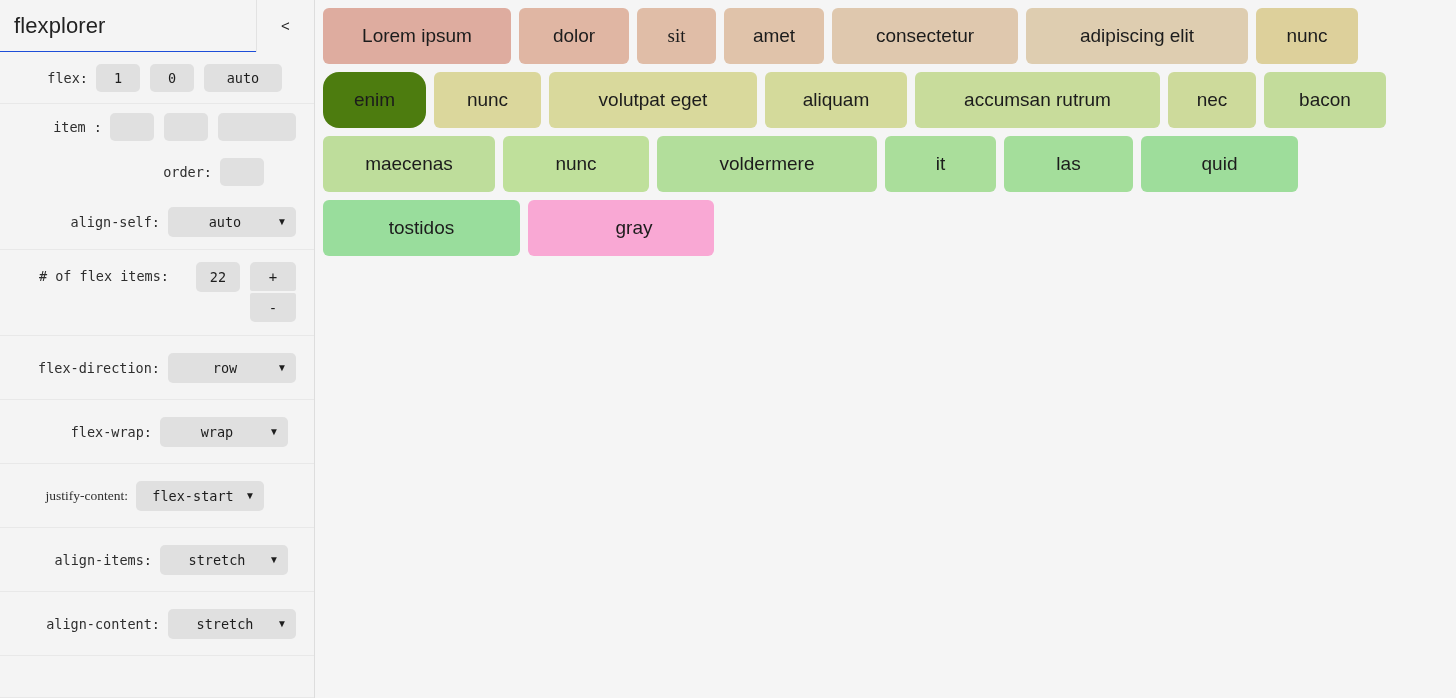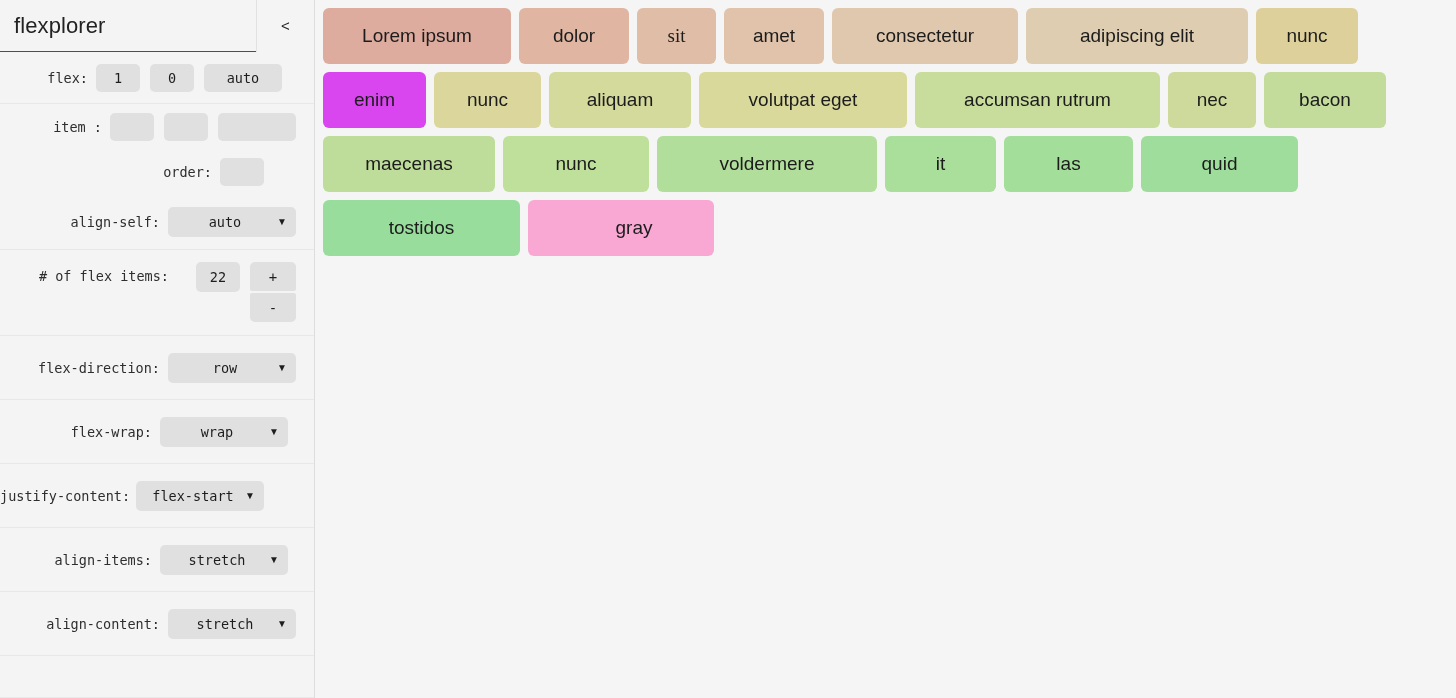--- a/index.html
+++ b/index.html
@@ -129,21 +129,21 @@
   }
 
   
   .row-flex .ctrl-label { width: 96px; }
   .row-item .ctrl-label { width: 112px; }
   .row-order .ctrl-label { width: 220px; }
   .row-align-self .ctrl-label { width: 191px; }
   .row-count .ctrl-label { width: 190px; }
   .row-dir .ctrl-label { width: 182px; }
   .row-wrap .ctrl-label { width: 160px; }
-  .row-justify .ctrl-label { width: 136px; }
+  .row-justify .ctrl-label { width: 136px; font-family: Liberation Serif, serif; }
   .row-ai .ctrl-label { width: 160px; }
   .row-ac .ctrl-label { width: 160px; }
 
   .stepper {
     display: flex;
     flex-direction: column;
     gap: 2px;
   }
   .step-btn {
     width: 46px;
@@ -318,24 +318,24 @@
 
   <main id="main">
     <div id="flex-container">
         <div class="flex-item" style="background: rgb(222, 172, 159); width: 188px; flex: 0 0 188px;">Lorem ipsum</div>
         <div class="flex-item" style="background: rgb(224, 182, 163); width: 110px; flex: 0 0 110px;">dolor</div>
         <div class="flex-item" style="background: rgb(224, 189, 167); width: 79px; flex: 0 0 79px; font-family: Liberation Serif, serif;">sit</div>
         <div class="flex-item" style="background: rgb(224, 195, 170); width: 100px; flex: 0 0 100px;">amet</div>
         <div class="flex-item" style="background: rgb(223, 200, 174); width: 186px; flex: 0 0 186px;">consectetur</div>
         <div class="flex-item" style="background: rgb(222, 205, 176); width: 222px; flex: 0 0 222px;">adipiscing elit</div>
         <div class="flex-item" style="background: rgb(221, 208, 155); width: 102px; flex: 0 0 102px;">nunc</div>
-        <div class="flex-item" style="background: #d946ef; width: 103px; flex: 0 0 103px;">enim</div>
+        <div class="flex-item" style="background: #4d7c0f; width: 103px; flex: 0 0 103px; border-radius: 16px;">enim</div>
         <div class="flex-item" style="background: rgb(219, 215, 156); width: 107px; flex: 0 0 107px;">nunc</div>
+        <div class="flex-item" style="background: rgb(217, 217, 156); width: 208px; flex: 0 0 208px;">volutpat eget</div>
         <div class="flex-item" style="background: rgb(212, 218, 155); width: 142px; flex: 0 0 142px;">aliquam</div>
-        <div class="flex-item" style="background: rgb(217, 217, 156); width: 208px; flex: 0 0 208px;">volutpat eget</div>
         <div class="flex-item" style="background: rgb(200, 220, 155); width: 245px; flex: 0 0 245px;">accumsan rutrum</div>
         <div class="flex-item" style="background: rgb(205, 218, 155); width: 88px; flex: 0 0 88px;">nec</div>
         <div class="flex-item" style="background: rgb(195, 220, 155); width: 122px; flex: 0 0 122px;">bacon</div>
         <div class="flex-item" style="background: rgb(190, 221, 155); width: 172px; flex: 0 0 172px;">maecenas</div>
         <div class="flex-item" style="background: rgb(191, 224, 155); width: 146px; flex: 0 0 146px;">nunc</div>
         <div class="flex-item" style="background: rgb(178, 222, 155); width: 220px; flex: 0 0 220px;">voldermere</div>
         <div class="flex-item" style="background: rgb(170, 222, 155); width: 111px; flex: 0 0 111px;">it</div>
         <div class="flex-item" style="background: rgb(164, 222, 155); width: 129px; flex: 0 0 129px; text-align: center;">las</div>
         <div class="flex-item" style="background: rgb(158, 221, 155); width: 157px; flex: 0 0 157px;">quid</div>
         <div class="flex-item" style="background: rgb(153, 221, 156); width: 197px; flex: 0 0 197px;">tostidos</div>

